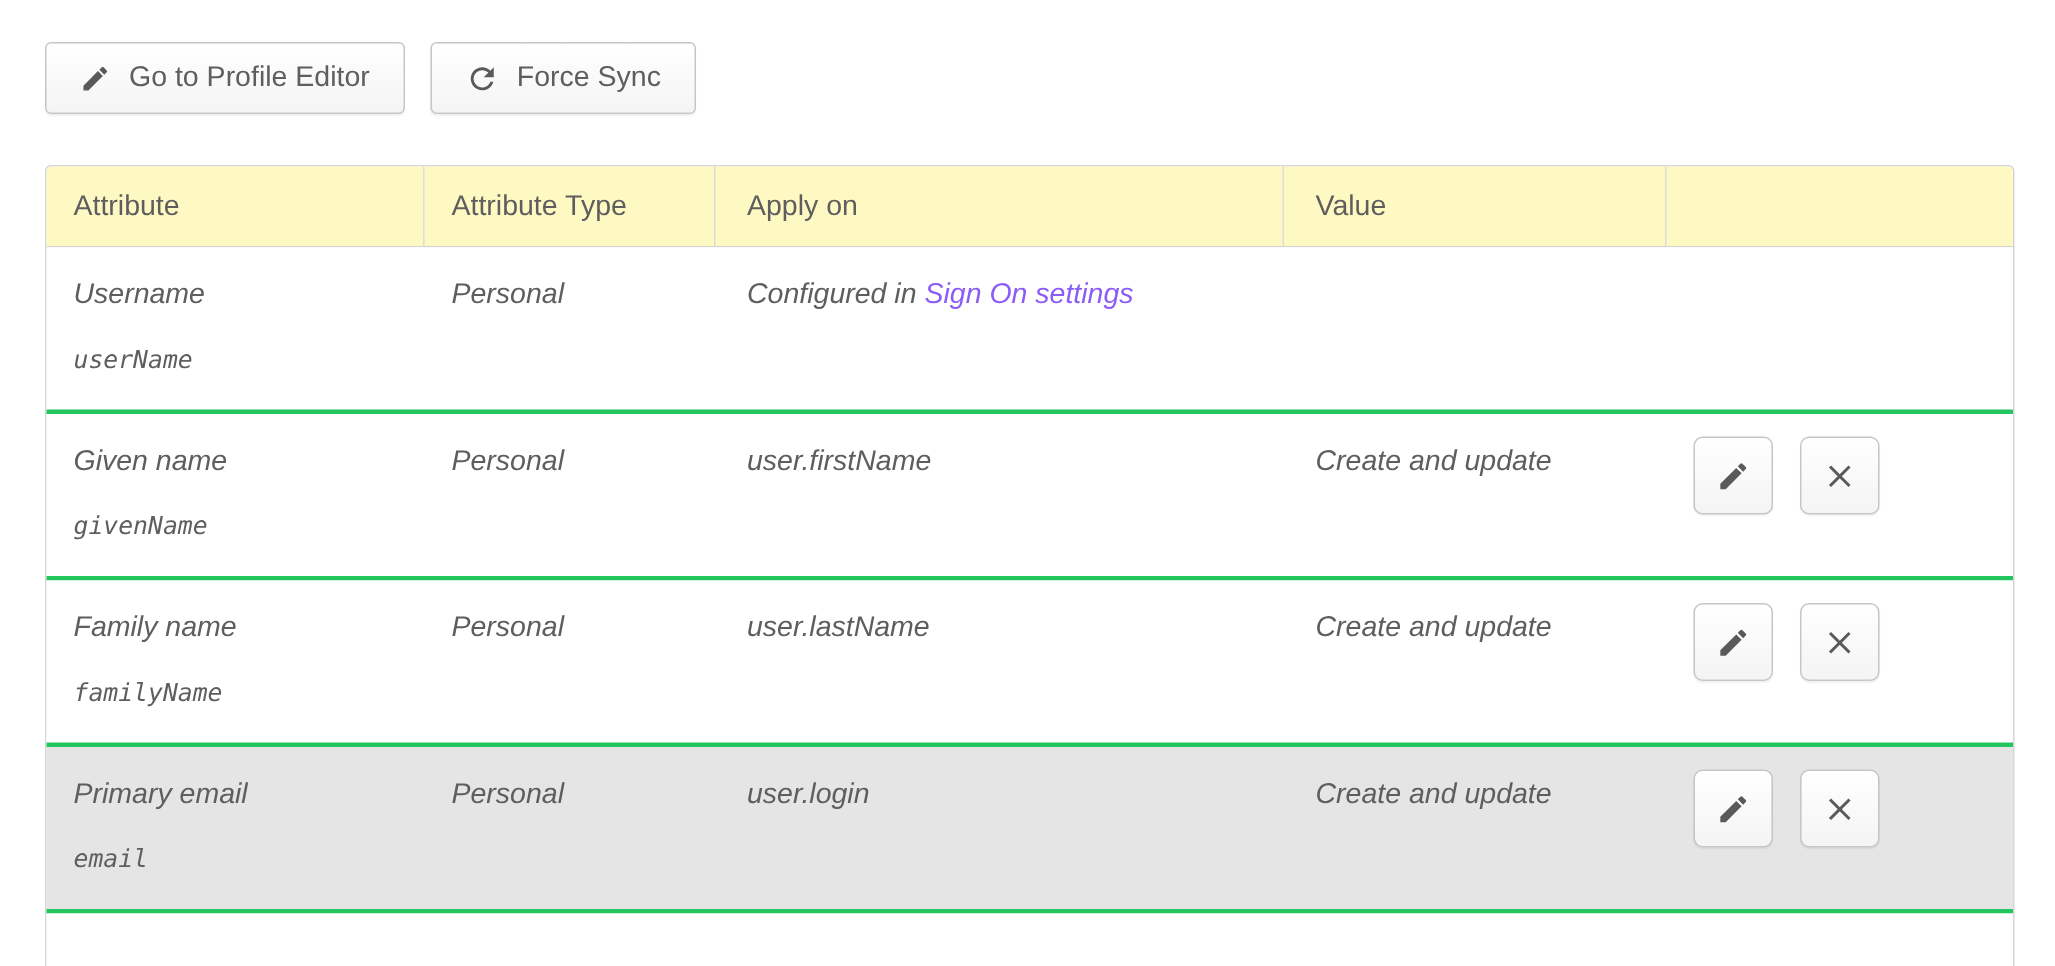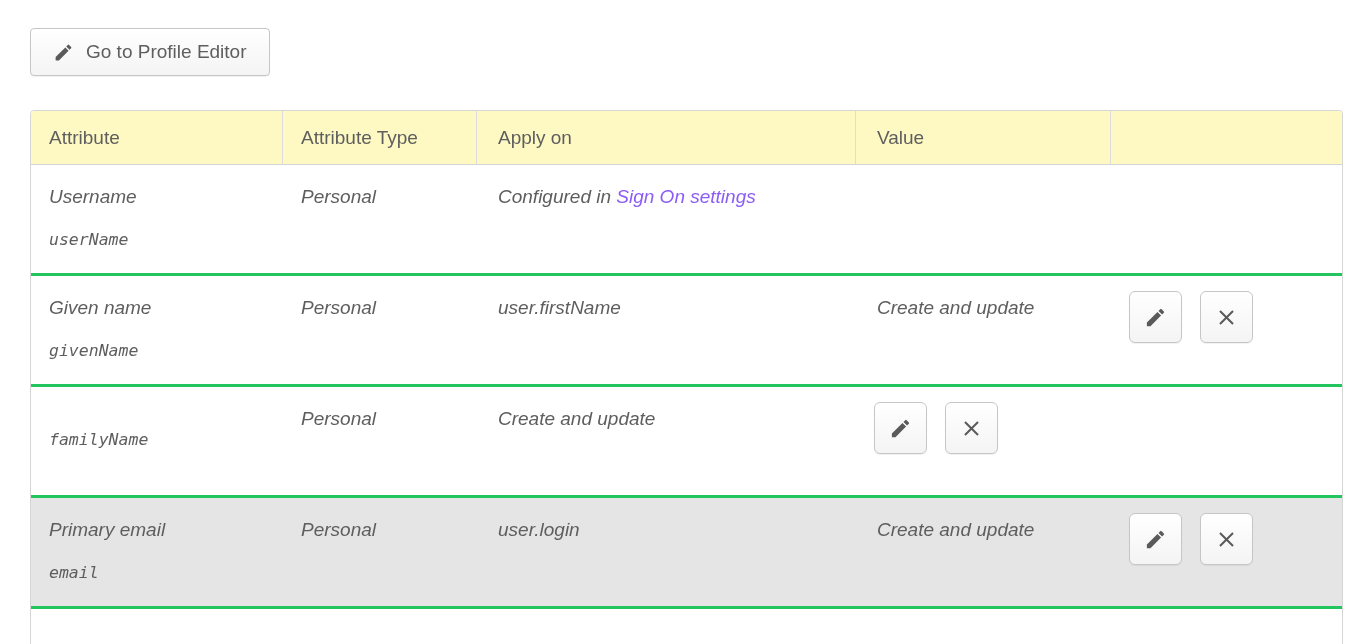--- a/index.html
+++ b/index.html
@@ -79,20 +79,28 @@
 
   <div class="toolbar">
     <button class="btn">
       <span class="ic">
         <svg viewBox="0 0 24 24" width="21" height="21">
             <path fill="#5a5a5a" d="M3 17.25V21h3.75L17.81 9.94l-3.75-3.75L3 17.25zM20.71 7.04c.39-.39.39-1.02 0-1.41l-2.34-2.34a.9959.9959 0 0 0-1.41 0l-1.83 1.83 3.75 3.75 1.83-1.83z"></path>
           </svg>
       </span>
       <span>Go to Profile Editor</span>
     </button>
+    <button class="btn">
+      <span class="ic">
+        <svg viewBox="0 0 24 24" width="23" height="23">
+            <path fill="#5a5a5a" d="M17.65 6.35C16.2 4.9 14.21 4 12 4c-4.42 0-7.99 3.58-7.99 8s3.57 8 7.99 8c3.73 0 6.84-2.55 7.73-6h-2.08c-.82 2.33-3.04 4-5.65 4-3.31 0-6-2.69-6-6s2.69-6 6-6c1.66 0 3.14.69 4.22 1.78L13 11h7V4l-2.35 2.35z"></path>
+          </svg>
+      </span>
+      <span>Force Sync</span>
+    </button>
   </div>
 
   <div class="table">
     <div class="thead">
       <div class="th">Attribute</div>
       <div class="th">Attribute Type</div>
       <div class="th col-apply">Apply on</div>
       <div class="th col-value">Value</div>
       <div class="th"></div>
     </div>
@@ -129,23 +137,25 @@
           <svg viewBox="0 0 24 24" width="23" height="23">
                   <path d="M5.2 5.2 L18.8 18.8 M18.8 5.2 L5.2 18.8" stroke="#5a5a5a" stroke-width="2.1" fill="none"></path>
                 </svg>
         </span>
       </button>
     </div>
   </div>
 
   <div class="tr">
     <div class="td">
+      <div class="attr-label">Family name</div>
       <div class="attr-variable">familyName</div>
     </div>
     <div class="td">Personal</div>
+    <div class="td col-value">user.lastName</div>
     <div class="td col-apply">Create and update</div>
     <div class="td col-actions">
       <button class="icon-btn">
         <span style="display:inline-flex">
           <svg viewBox="0 0 24 24" width="23" height="23">
                   <path fill="#5a5a5a" d="M3 17.25V21h3.75L17.81 9.94l-3.75-3.75L3 17.25zM20.71 7.04c.39-.39.39-1.02 0-1.41l-2.34-2.34a.9959.9959 0 0 0-1.41 0l-1.83 1.83 3.75 3.75 1.83-1.83z"></path>
                 </svg>
         </span>
       </button>
       <button class="icon-btn">

